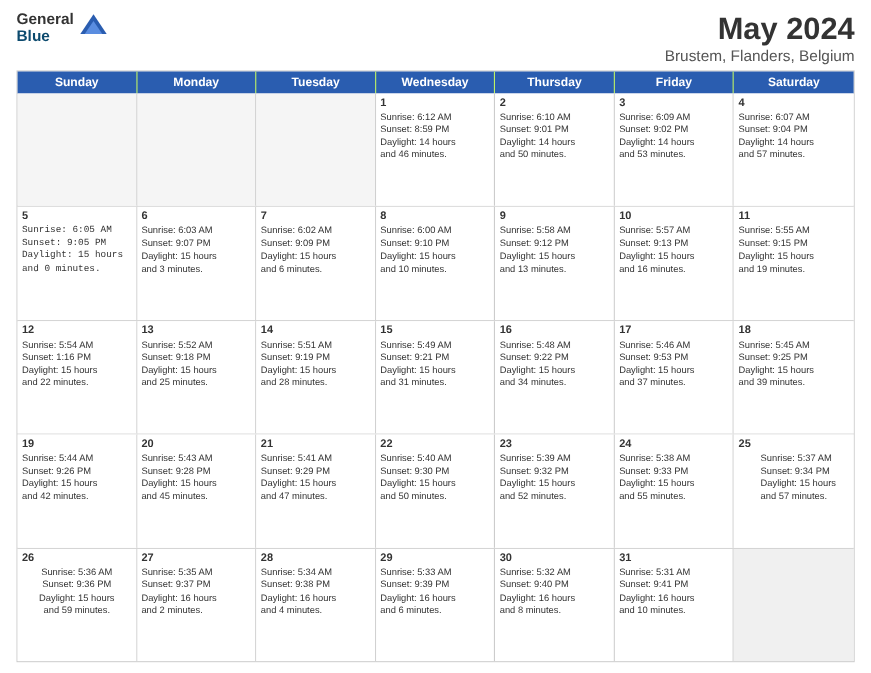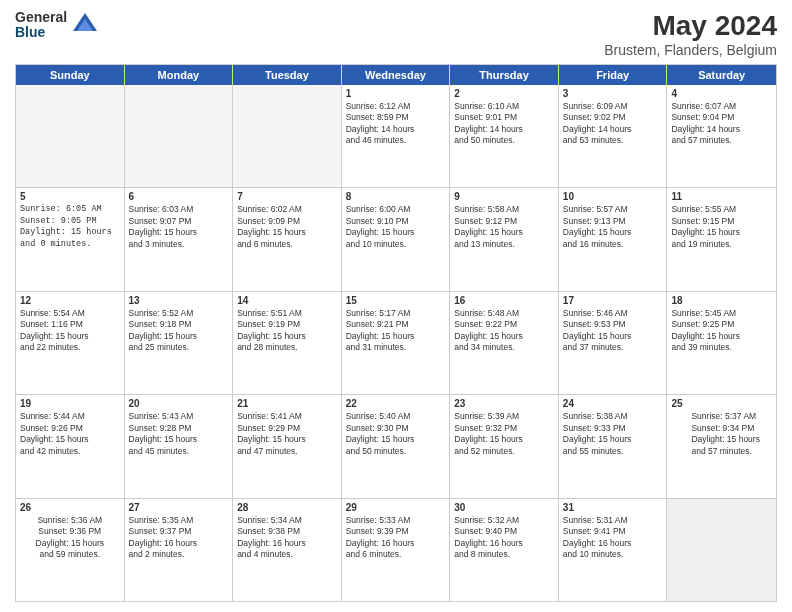--- a/index.html
+++ b/index.html
@@ -259,21 +259,21 @@
           </div>
           <div class="cal-cell">
             <div class="day-num">14</div>
             <div class="cell-text" style="white-space: pre-line;">Sunrise: 5:51 AM
 Sunset: 9:19 PM
 Daylight: 15 hours
 and 28 minutes.</div>
           </div>
           <div class="cal-cell">
             <div class="day-num">15</div>
-            <div class="cell-text" style="white-space: pre-line;">Sunrise: 5:17 AM
+            <div class="cell-text" style="white-space: pre-line;">Sunrise: 5:49 AM
 Sunset: 9:21 PM
 Daylight: 15 hours
 and 31 minutes.</div>
           </div>
           <div class="cal-cell">
             <div class="day-num">16</div>
             <div class="cell-text" style="white-space: pre-line;">Sunrise: 5:48 AM
 Sunset: 9:22 PM
 Daylight: 15 hours
 and 34 minutes.</div>

